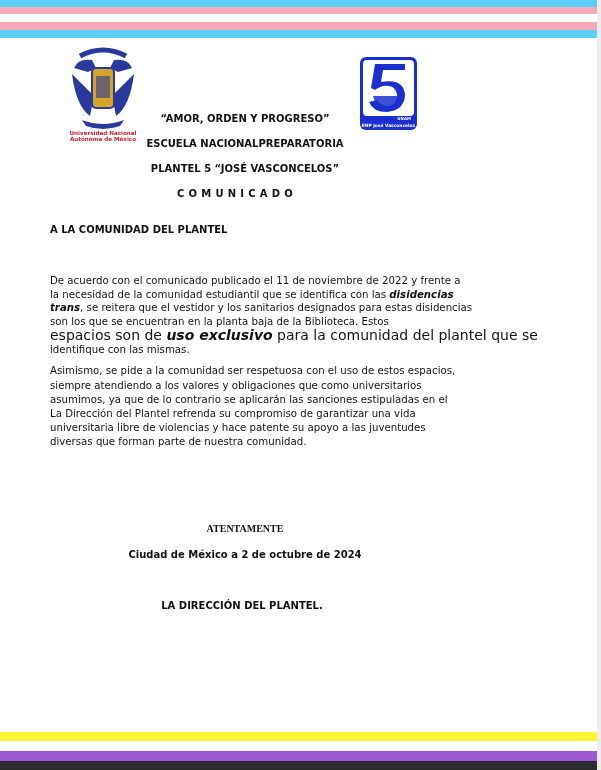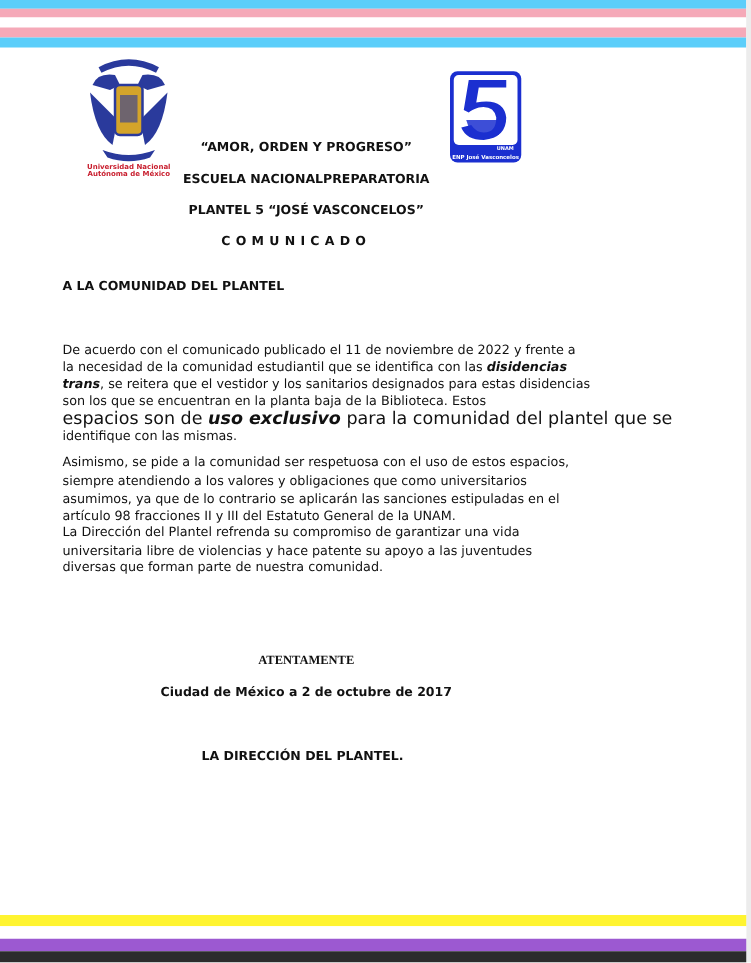--- a/index.html
+++ b/index.html
@@ -74,28 +74,27 @@
   <span class="l just"><span class="bi">trans</span><span>, se reitera que el vestidor y los sanitarios designados para estas disidencias</span></span>
   <span class="l">son los que se encuentran en la planta baja de la Biblioteca. Estos</span>
   <span class="l big"><span>espacios son de </span><span class="bi">uso exclusivo</span><span> para la comunidad del plantel que se</span></span>
   <span class="l">identifique con las mismas.</span>
 </div>
 
 <div class="para" style="top:364px;width:385px;">
   <span class="l" style="line-height:14.5px">Asimismo, se pide a la comunidad ser respetuosa con el uso de estos espacios,</span>
   <span class="l" style="line-height:14.5px">siempre atendiendo a los valores y obligaciones que como universitarios</span>
   <span class="l">asumimos, ya que de lo contrario se aplicarán las sanciones estipuladas en el</span>
-  <span class="l">artículo 98 fracciones II y III del Estatuto General de la UNAM.</span>
   <span class="l" style="line-height:14.5px">La Dirección del Plantel refrenda su compromiso de garantizar una vida</span>
   <span class="l">universitaria libre de violencias y hace patente su apoyo a las juventudes</span>
   <span class="l">diversas que forman parte de nuestra comunidad.</span>
 </div>
 
 <div class="page-text center heading" style="left:145px;width:200px;top:522px;font-family:Liberation Serif, serif;">ATENTAMENTE</div>
-<div class="page-text center heading" style="left:120px;width:250px;top:548px;">Ciudad de México a 2 de octubre de 2017</div>
+<div class="page-text center heading" style="left:120px;width:250px;top:548px;">Ciudad de México a 2 de octubre de 2024</div>
 <div class="page-text center heading" style="left:142px;width:200px;top:599px;">LA DIRECCIÓN DEL PLANTEL.</div>
 
 <div>
   <div class="stripe" style="top:732px;height:9px;background:#fff430"></div>
   <div class="stripe" style="top:741px;height:10px;background:#ffffff"></div>
   <div class="stripe" style="top:751px;height:10px;background:#9c59d1"></div>
   <div class="stripe" style="top:761px;height:9px;background:#2c2c2c"></div>
 </div>
 
 </body></html>

